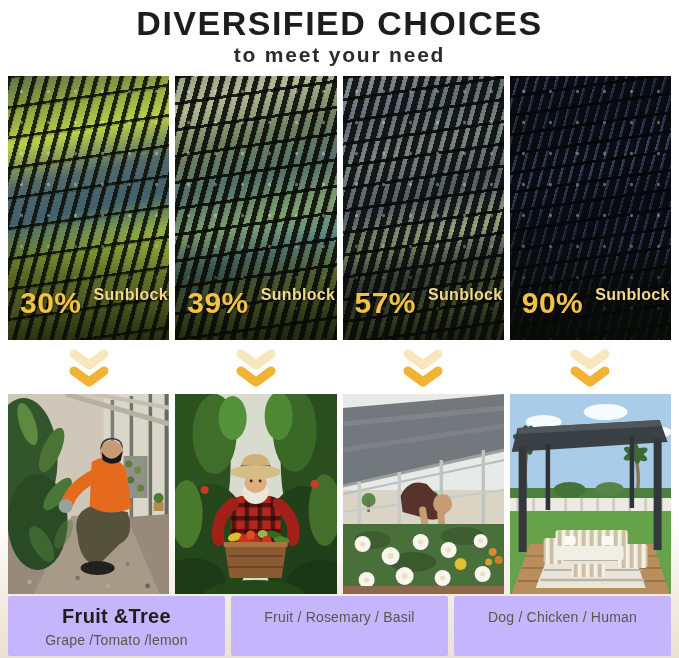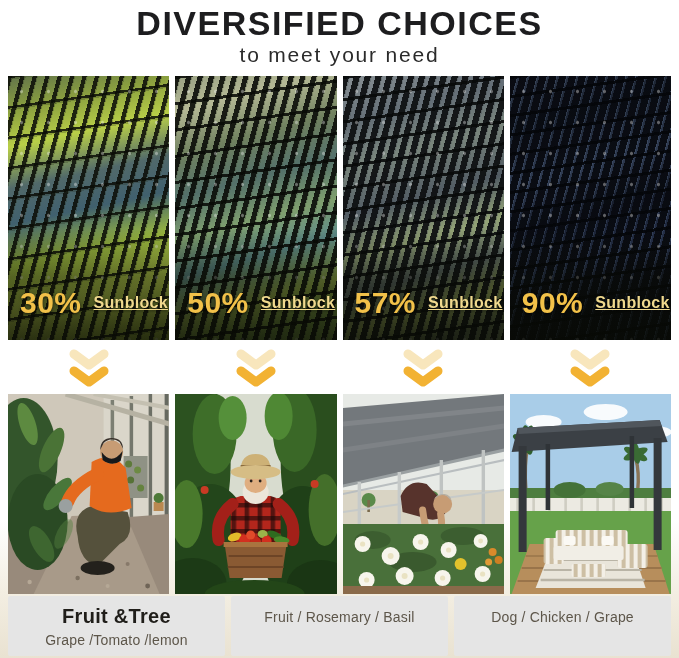--- a/index.html
+++ b/index.html
@@ -12,21 +12,21 @@
   }
   .page { width: 679px; height: 658px; position: relative; }
 
   
   .header { text-align: center; padding-top: 5px; height: 76px; }
   .title {
     font-size: 34px; font-weight: 800; letter-spacing: 1.5px;
     color: #1d1d1f; line-height: 1.08;
   }
   .subtitle {
-    font-size: 21px; font-weight: 400; letter-spacing: 1.8px;
+    font-size: 21px; font-weight: 700; letter-spacing: 1.8px;
     color: #2b2b2b; margin-top: 1px;
   }
 
   
   .row { display: flex; gap: 6px; padding: 0 8px; }
   .row > * { flex: 1 1 0; min-width: 0; }
 
   
   .net { position: relative; height: 264px; overflow: hidden; }
   .net::before { 
@@ -51,39 +51,39 @@
   }
   .net-90 { background-image:
     repeating-linear-gradient(172deg, rgba(4,6,10,.92) 0 3px, transparent 3px 19px),
     repeating-linear-gradient(105deg, rgba(8,10,16,.95) 0 7px, rgba(90,110,140,.3) 7px 7.8px, transparent 7.8px 9.5px),
     linear-gradient(165deg, #2a3344 0%, #1a2230 18%, #2e3a50 36%, #141a28 52%, #283450 68%, #10141e 84%, #1e2838 100%);
   }
   .net-shade { position: absolute; inset: 0;
     background: linear-gradient(180deg, rgba(0,0,0,0) 58%, rgba(8,10,4,.5) 76%, rgba(8,10,4,.8) 100%);
   }
   .net-caption { position: absolute; left: 12px; bottom: 20px;
-    display: flex; align-items: center; gap: 12px; white-space: nowrap;
+    display: flex; align-items: flex-start; gap: 12px; white-space: nowrap;
   }
   .pct { font-size: 30px; font-weight: 800; color: #f2c149;
     text-shadow: 0 1px 3px rgba(0,0,0,.7); letter-spacing: .5px; }
   .sunword { font-size: 16px; font-weight: 700; color: #f0d98e;
-    text-shadow: 0 1px 2px rgba(0,0,0,.6); letter-spacing: .3px; text-decoration: underline; }
+    text-shadow: 0 1px 2px rgba(0,0,0,.6); letter-spacing: .3px; }
 
   
   .arrow-row { margin-top: 7px; height: 44px; }
   .arrow-cell { display: flex; justify-content: center; align-items: center; }
 
   
   .photo-row { margin-top: 3px; height: 200px; }
   .photo { position: relative; overflow: hidden; height: 200px; background: #dcd8cc; }
   .photo svg { display: block; width: 100%; height: 100%; }
 
   
   .label-row { margin-top: 2px; height: 60px; }
-  .uselabel { background: #e5e5e5; border-radius: 2px; text-align: center;
+  .uselabel { background: #c4b5fd; border-radius: 2px; text-align: center;
     padding-top: 9px; height: 60px; }
   .use-title { font-size: 20px; font-weight: 800; color: #201e1a; letter-spacing: .3px; }
   .use-sub { font-size: 14px; font-weight: 400; color: #5d564a; margin-top: 4px; letter-spacing: .2px; }
 </style>
 </head>
 <body>
 
 <div class="page">
 
   <div class="header">
@@ -97,21 +97,21 @@
       <div class="net-shade"></div>
       <div class="net-caption">
         <span class="pct">30%</span>
         <span class="sunword">Sunblock</span>
       </div>
     </div>
 
     <div class="net net-50">
       <div class="net-shade"></div>
       <div class="net-caption">
-        <span class="pct">50%</span>
+        <span class="pct">39%</span>
         <span class="sunword">Sunblock</span>
       </div>
     </div>
 
     <div class="net net-70">
       <div class="net-shade"></div>
       <div class="net-caption">
         <span class="pct">57%</span>
         <span class="sunword">Sunblock</span>
       </div>
@@ -415,17 +415,17 @@
 
   <div class="row label-row">
     <div class="uselabel">
       <div class="use-title">Fruit &amp;Tree</div>
       <div class="use-sub">Grape /Tomato /lemon</div>
     </div>
     <div class="uselabel">
       <div class="use-sub">Fruit / Rosemary / Basil</div>
     </div>
     <div class="uselabel">
-      <div class="use-sub">Dog / Chicken / Grape</div>
+      <div class="use-sub">Dog / Chicken / Human</div>
     </div>
   </div>
 
 </div>
 
 </body></html>

